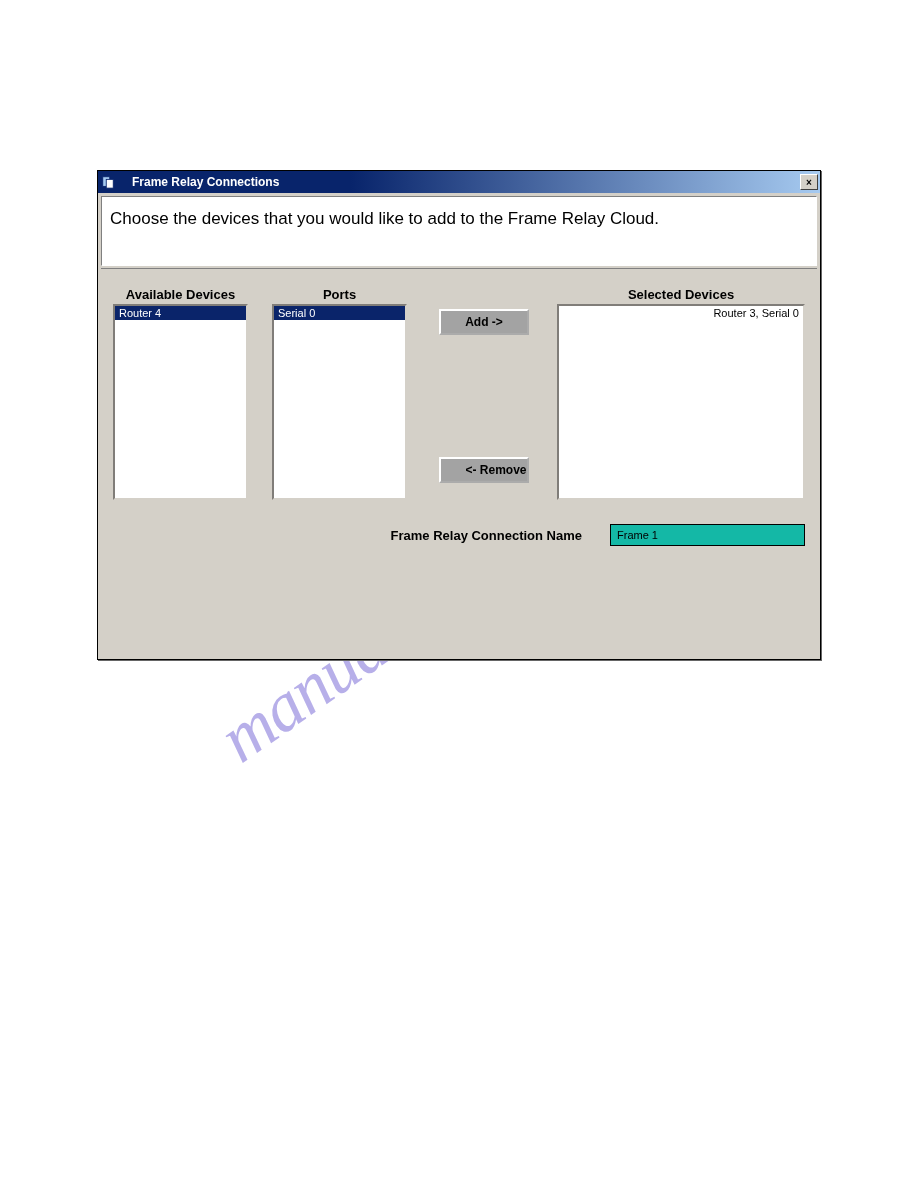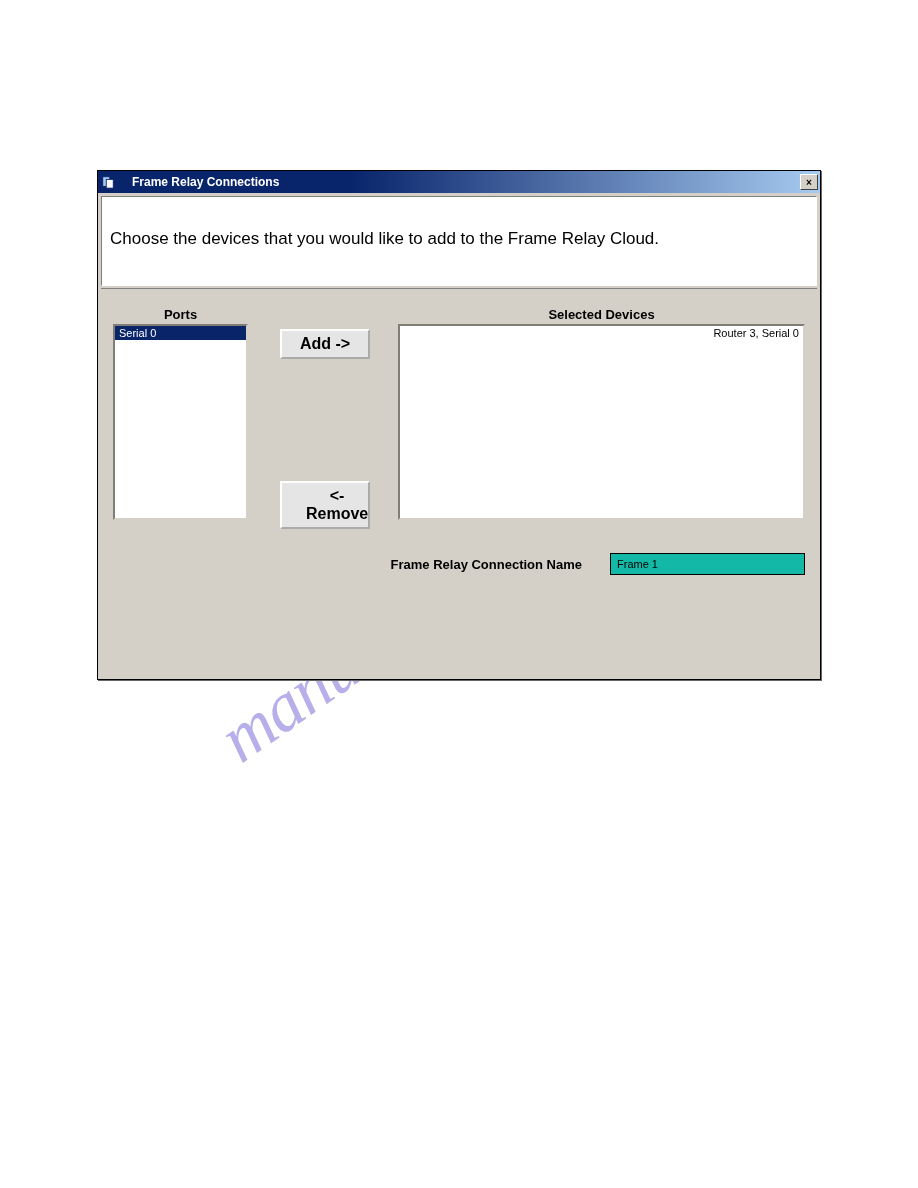--- a/index.html
+++ b/index.html
@@ -39,21 +39,21 @@
       display: flex; align-items: center; justify-content: center;
       margin-right: 2px;
       font-size: 10px; font-weight: bold; font-family: sans-serif;
       cursor: pointer;
     }
     .window-body { padding: 3px; }
     .instruction-panel {
       background: #ffffff;
       border: 1px solid;
       border-color: #808080 #ffffff #ffffff #808080;
-      padding: 32px 8px 36px 8px;
+      padding: 12px 8px 36px 8px;
       margin-bottom: 2px;
     }
     .instruction-text {
       font-size: 17px;
       color: #000000;
     }
     .main-area {
       background: #d4d0c8;
       border-top: 1px solid #808080;
       padding: 18px 12px 12px 12px;
@@ -81,24 +81,24 @@
     .listbox.selected-box { height: 196px; text-align: right; }
     .list-item {
       background: #0a246a;
       color: #ffffff;
       font-size: 11px;
       padding: 1px 4px;
       white-space: nowrap;
     }
     .list-item.plain { background: transparent; color: #000000; }
     .btn {
-      font-size: 16px;
+      font-size: 12px;
       font-weight: bold;
       font-family: Arial, sans-serif;
-      background: #e5e5e5;
+      background: #a3a3a3;
       border: 2px outset #ffffff;
       padding: 4px 0;
       width: 90px;
       text-align: center;
       cursor: pointer;
       display: block;
     }
     .btn + .btn { margin-top: 122px; padding-left: 24px; }
     .name-row {
       display: flex;
@@ -168,20 +168,26 @@
   </div>
 
   <div class="window-body">
     <div class="instruction-panel">
       <span class="instruction-text">Choose the devices that you would like to add to the Frame Relay Cloud.</span>
     </div>
 
     <div class="main-area">
       <div class="columns">
 
+        <div class="col-avail">
+          <div class="col-header">Available Devices</div>
+          <div class="listbox">
+            <div class="list-item">Router 4</div>
+          </div>
+        </div>
 
         <div class="col-ports">
           <div class="col-header">Ports</div>
           <div class="listbox">
             <div class="list-item">Serial 0</div>
           </div>
         </div>
 
         <div class="col-btns">
           <button class="btn">Add -&gt;</button>

